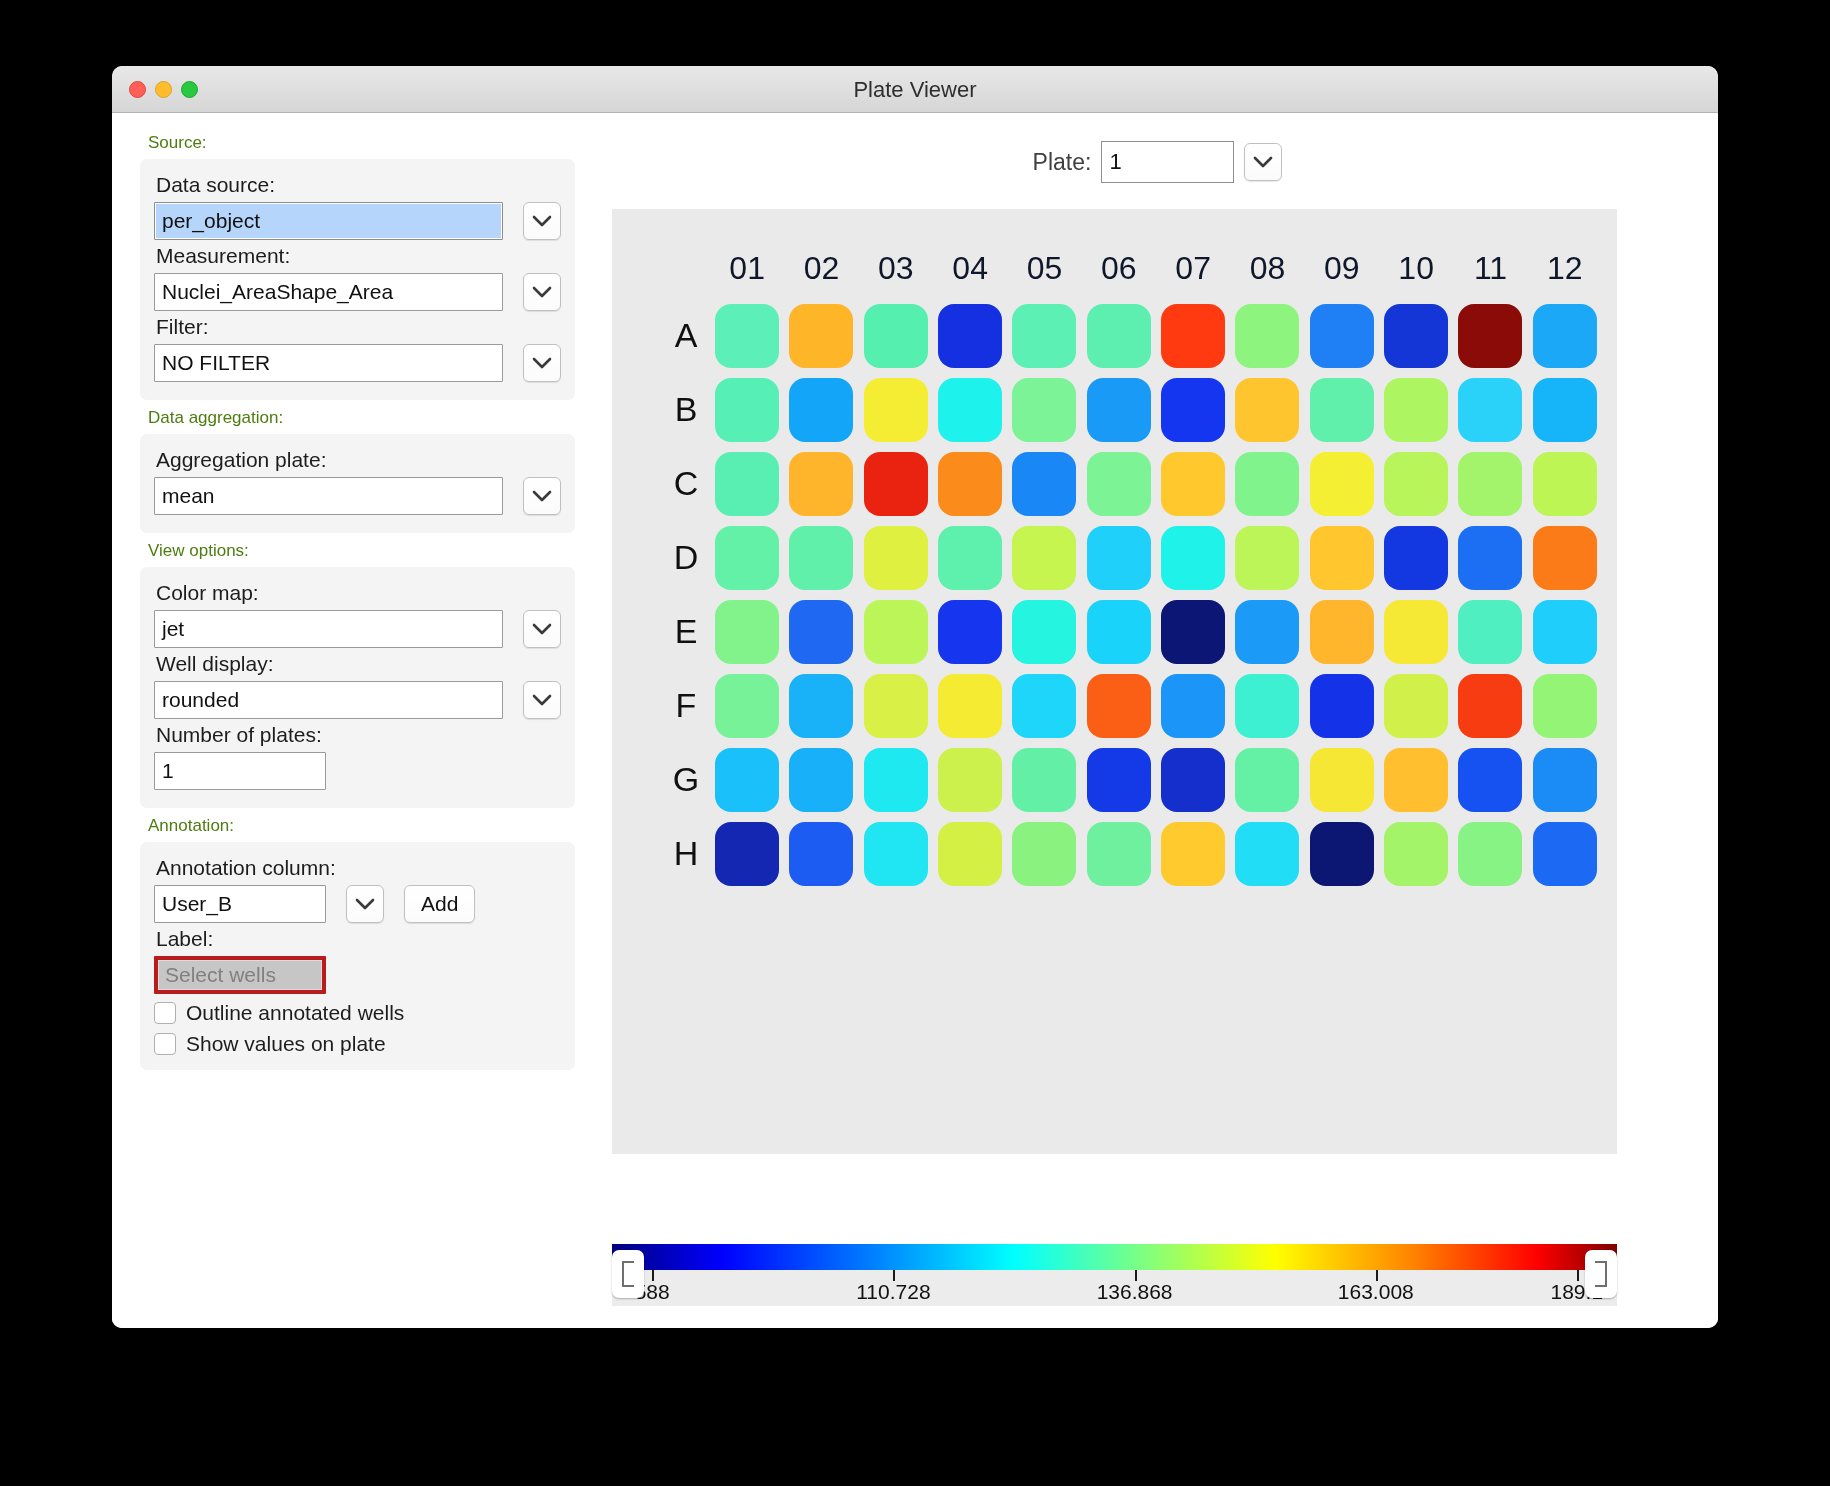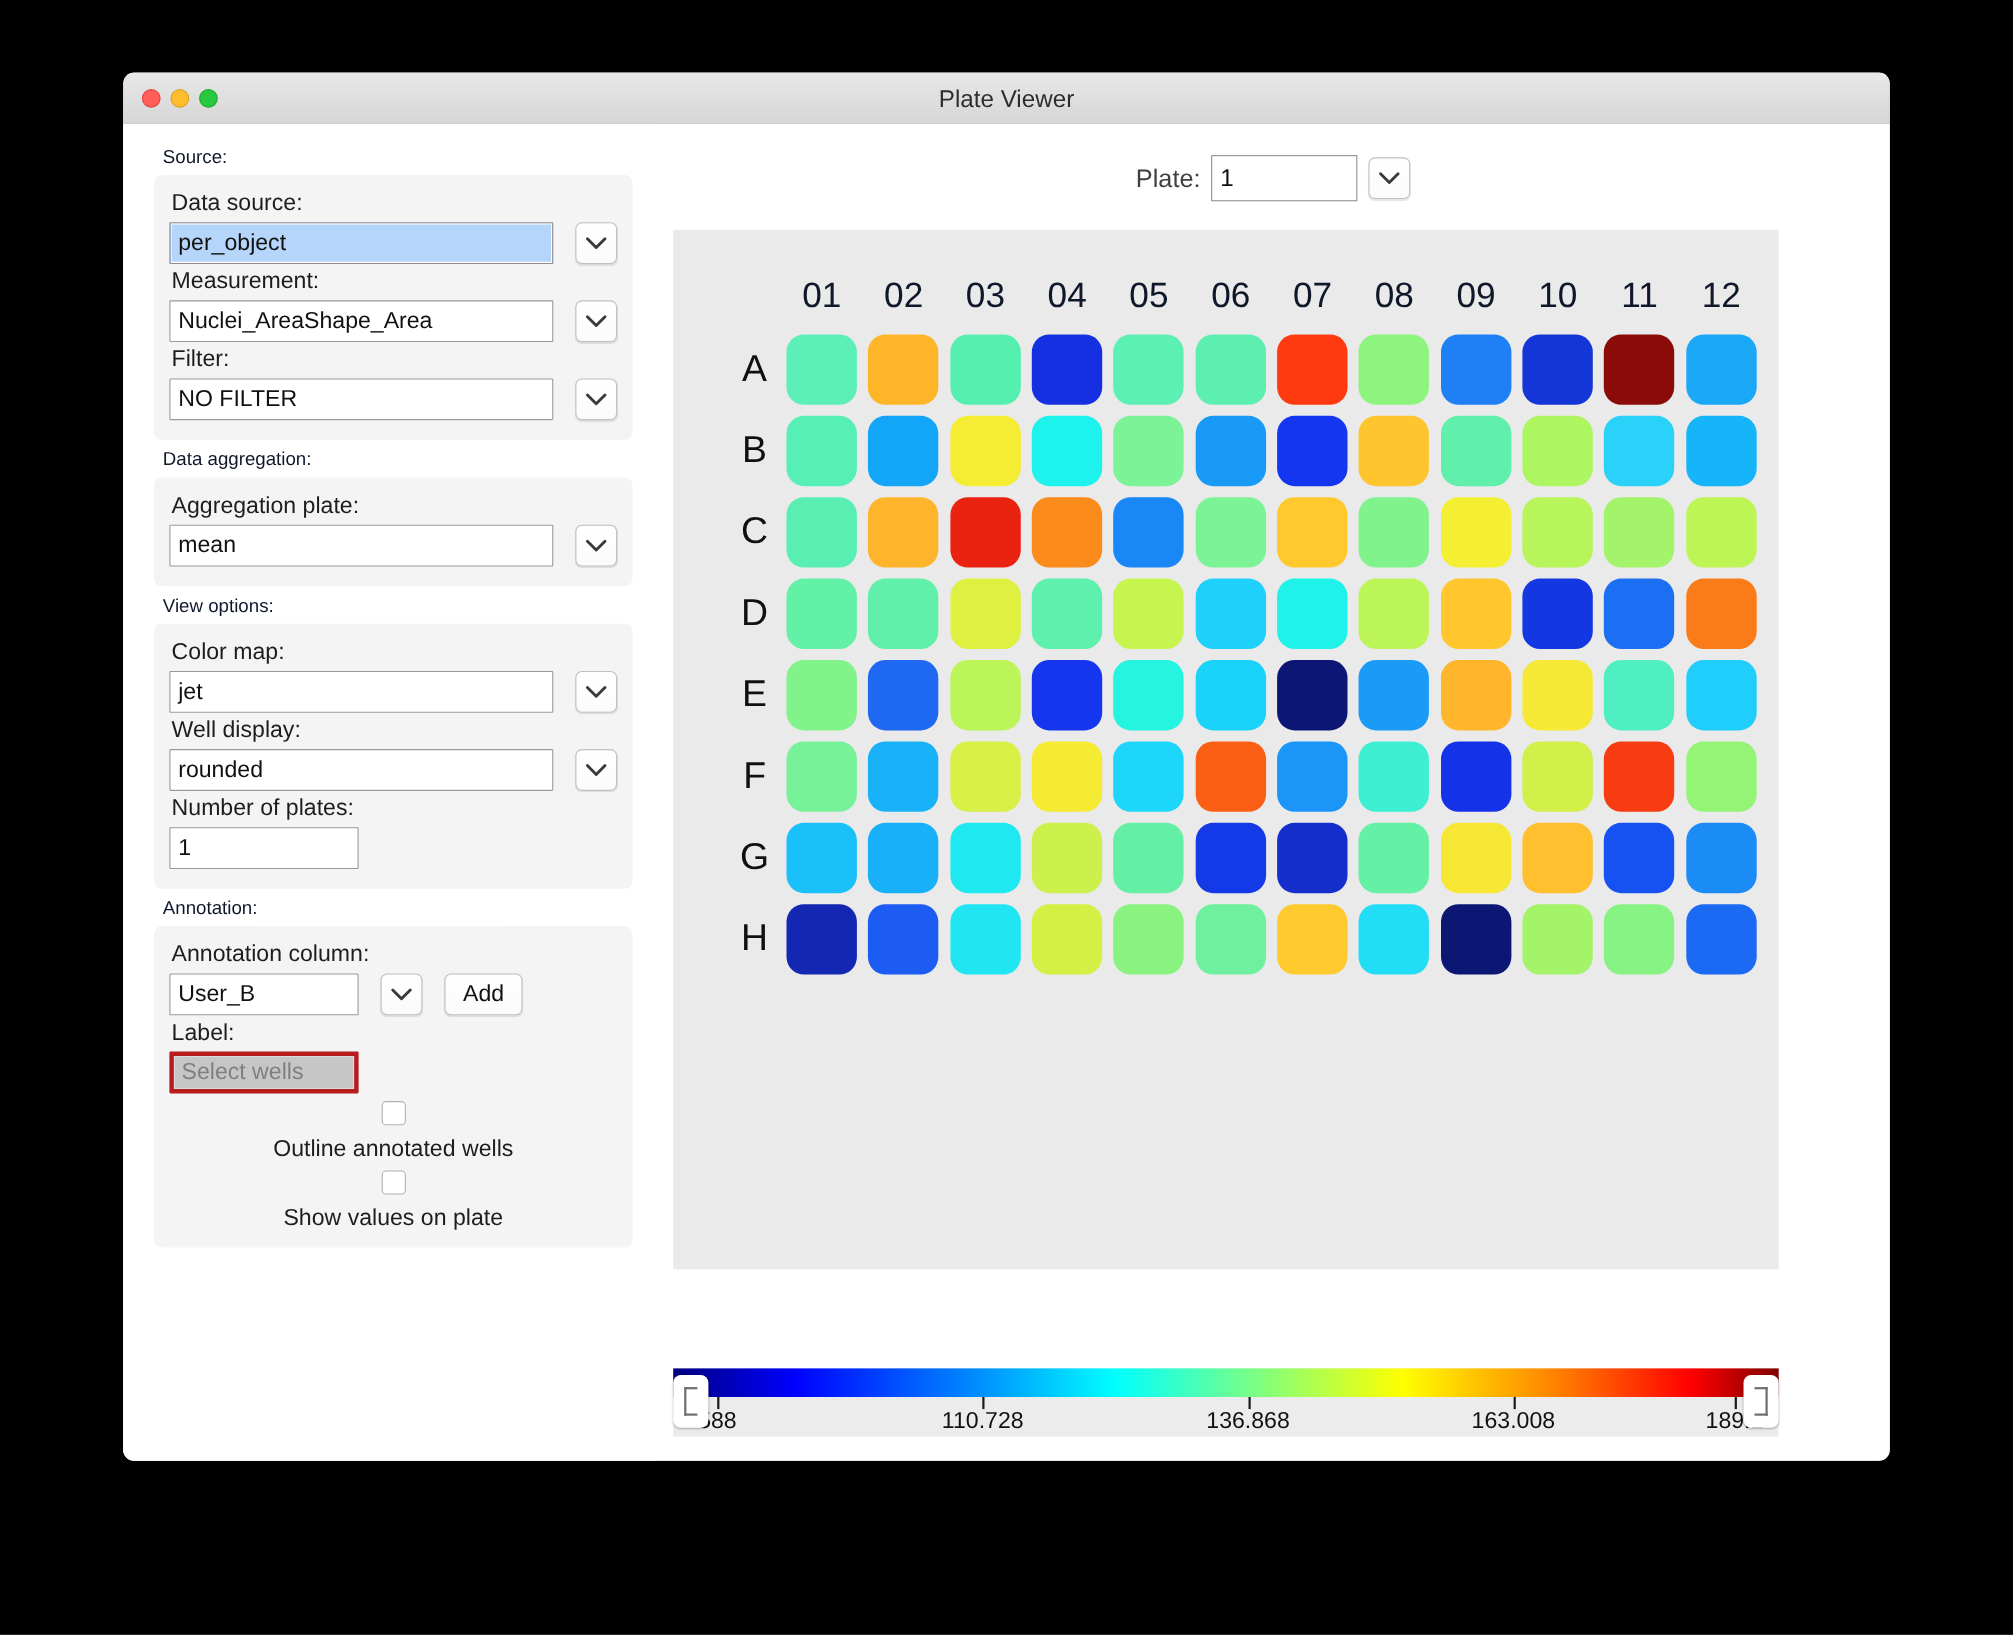--- a/index.html
+++ b/index.html
@@ -52,21 +52,21 @@
   }
 
   
   #sidebar {
     position: absolute; left: 0; top: 0;
     width: 485px; height: 100%;
     background: #ffffff;
     padding: 12px 22px 0 28px;
   }
   .group-caption {
-    font-size: 17px; color: #0f172a; margin: 8px 0 6px 8px;
+    font-size: 17px; color: #4d7c0f; margin: 8px 0 6px 8px;
   }
   .group-box {
     background: #f4f4f4;
     border-radius: 7px;
     padding: 10px 14px 14px 14px;
     margin-bottom: 6px;
   }
   .field-label {
     font-size: 21px; color: #1d1d1d; margin: 4px 0 5px 2px;
   }
@@ -109,21 +109,21 @@
     flex: 0 0 auto;
     height: 38px;
     padding: 0 16px;
     border: 1px solid #c0c0c0;
     border-radius: 6px;
     background: linear-gradient(to bottom, #ffffff 0%, #fbfbfb 100%);
     display: flex; align-items: center; justify-content: center;
     font-size: 21px; color: #111;
     box-shadow: 0 1px 1px rgba(0,0,0,0.10);
   }
-  .cbrow { display: flex; align-items: center; gap: 10px; margin-top: 7px; flex-direction: column; }
+  .cbrow { display: flex; align-items: center; gap: 10px; margin-top: 7px; }
   .cbox {
     width: 22px; height: 22px;
     border: 1px solid #b0b0b0;
     border-radius: 4px;
     background: #ffffff;
     flex: 0 0 auto;
   }
   .cblabel { font-size: 21px; color: #1d1d1d; }
 
   

